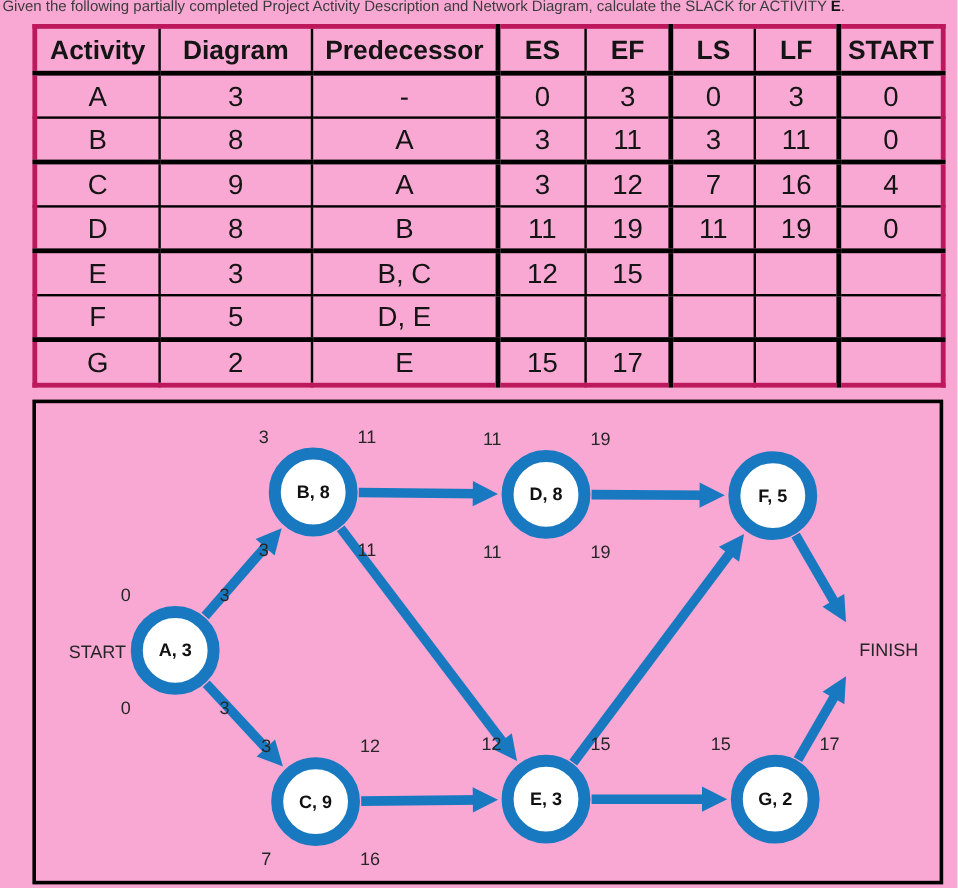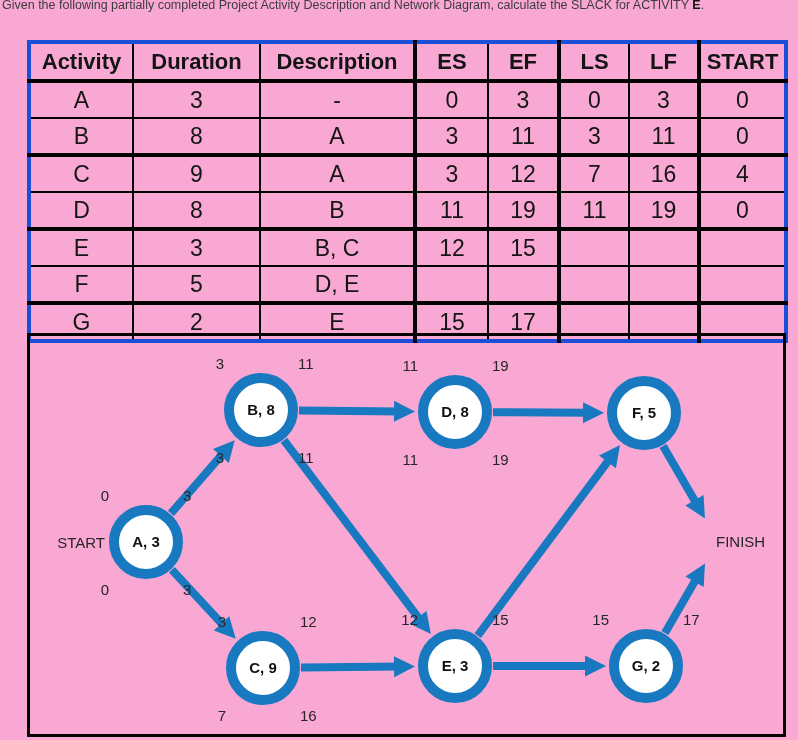--- a/index.html
+++ b/index.html
@@ -1,21 +1,21 @@
 <!DOCTYPE html>
 <html><head>
 <meta charset="utf-8">
 <style>
   html,body{margin:0;padding:0;background:#fff;}
   .page{position:relative;width:798px;height:740px;background:#f9a8d4;
         font-family:"Liberation Sans",sans-serif;overflow:hidden;}
   .title{position:absolute;top:-2px;left:2px;font-size:12.5px;color:#3c3c3c;white-space:nowrap;}
   .title b{color:#111;}
-  table.activity{position:absolute;left:27px;top:40px;width:757px;border-collapse:collapse;
-        table-layout:fixed;border:4px solid #1d4ed8;color:#141414;padding-left:35px;}
+  table.activity{position:absolute;left:27px;top:20px;width:757px;border-collapse:collapse;
+        table-layout:fixed;border:4px solid #be185d;color:#141414;padding-left:35px;}
   .activity th,.activity td{border:2px solid #000;text-align:center;vertical-align:middle;
         padding:0;overflow:hidden;}
   .activity th{height:35px;font-size:22px;font-weight:700;}
   .activity td{height:34px;font-size:23px;font-weight:400;}
   
   .activity th:nth-child(4),.activity td:nth-child(4),
   .activity th:nth-child(6),.activity td:nth-child(6),
   .activity th:nth-child(8),.activity td:nth-child(8){border-left-width:4px;}
   .activity thead th{border-bottom-width:4px;}
   
@@ -39,22 +39,22 @@
         <col class="col-pred">
       <col class="col-es">
         <col class="col-ef">
         <col class="col-ls">
         <col class="col-lf">
         <col class="col-slack">
     </colgroup>
     <thead>
       <tr>
           <th>Activity</th>
-          <th>Duration</th>
-          <th>Description</th>
+          <th>Diagram</th>
+          <th>Predecessor</th>
           <th>ES</th>
           <th>EF</th>
           <th>LS</th>
           <th>LF</th>
           <th>START</th>
         </tr>
     </thead>
     <tbody>
         <tr>
           <td>A</td>

